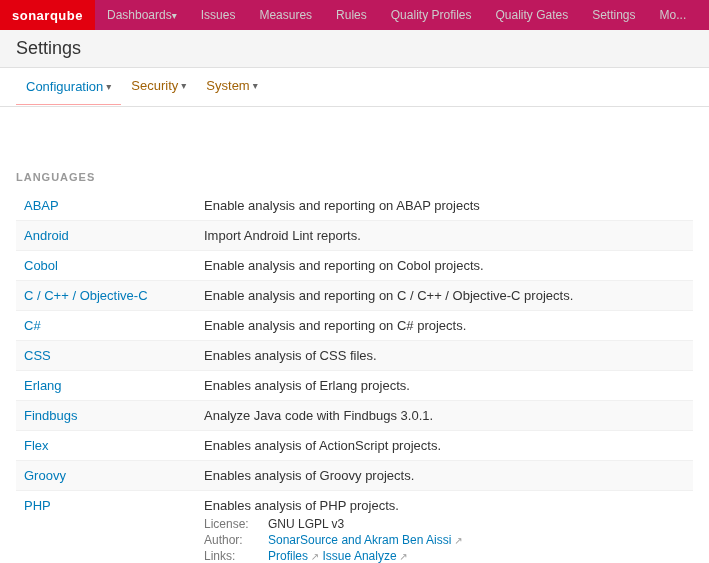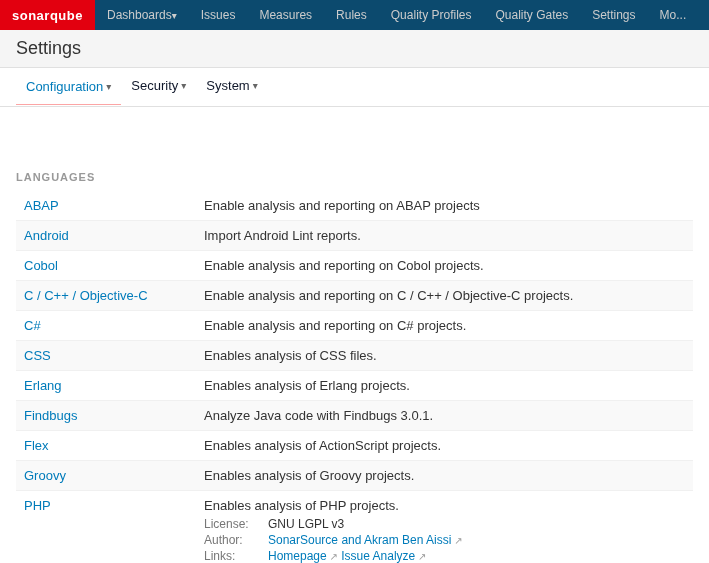--- a/index.html
+++ b/index.html
@@ -1,20 +1,20 @@
 <!DOCTYPE html>
 <html><head>
   <meta charset="utf-8">
   <style>
     * { margin: 0; padding: 0; box-sizing: border-box; }
     body { font-family: Arial, sans-serif; font-size: 13px; background: #fff; color: #333; }
 
     
     .top-nav {
-      background: #0c4a6e;
+      background: #be185d;
       display: flex;
       align-items: center;
       height: 30px;
       padding: 0;
     }
     .logo {
       background: #e2000f;
       padding: 0 12px;
       height: 30px;
       display: flex;
@@ -61,21 +61,21 @@
     .sub-nav {
       background: #fff;
       border-bottom: 1px solid #e0e0e0;
       padding: 0 16px;
       display: flex;
       align-items: center;
     }
     .sub-nav-item {
       padding: 10px 10px;
       font-size: 13px;
-      color: #0f172a;
+      color: #a16207;
       cursor: pointer;
       border-bottom: 3px solid transparent;
       display: flex;
       align-items: center;
       gap: 3px;
     }
     .sub-nav-item.active {
       color: #007bba;
       border-bottom: 1px solid #fca5a5;
     }
@@ -221,21 +221,21 @@
               <div class="php-info-row">
                 <span class="php-info-label">License:</span>
                 <span class="php-info-value">GNU LGPL v3</span>
               </div>
               <div class="php-info-row">
                 <span class="php-info-label">Author:</span>
                 <span class="php-info-value"><a class="ext-link">SonarSource and Akram Ben Aissi</a></span>
               </div>
               <div class="php-info-row">
                 <span class="php-info-label">Links:</span>
-                <span class="php-info-value"><a class="ext-link">Homepage</a> <a class="ext-link">Issue Analyze</a></span>
+                <span class="php-info-value"><a class="ext-link">Profiles</a> <a class="ext-link">Issue Analyze</a></span>
               </div>
               <div class="php-info-row">
                 <span class="php-info-label">Version:</span>
                 <span class="php-info-value">2.6 (Jun 5, 2015)</span>
               </div>
             </div></td>
         </tr>
       </tbody>
   </table>
 </div>

